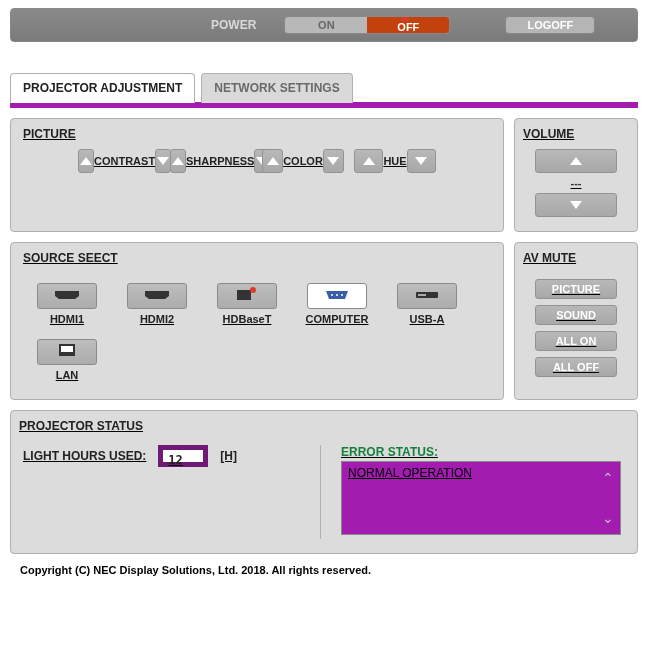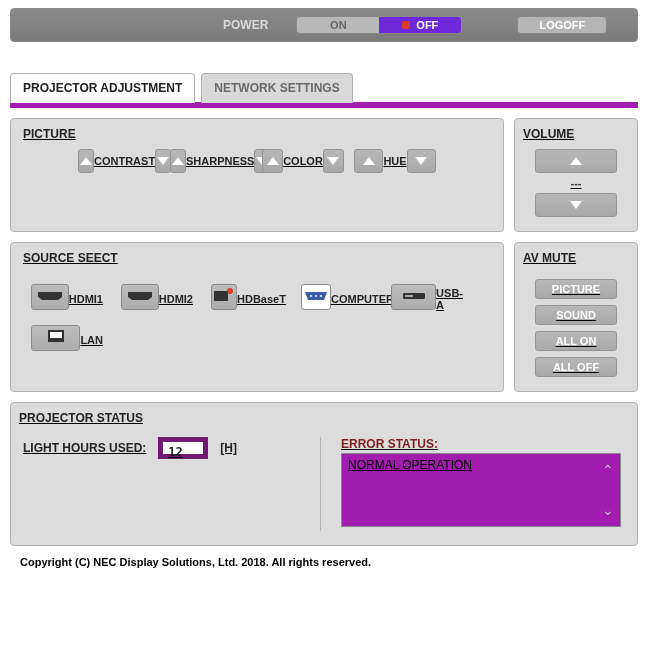--- a/index.html
+++ b/index.html
@@ -8,42 +8,41 @@
     margin: 8px 10px 0 10px;
     height: 34px;
     background: linear-gradient(#8a8a8a, #7a7a7a);
     border: 1px solid #888;
     border-radius: 4px;
     display: flex;
     align-items: center;
     color: #d9d9d9;
     font-size: 12px;
     font-weight: bold;
-    padding-left: 12px;
   }
   .topbar .power-label { margin-left: 200px; }
   .segctl {
     margin-left: 28px;
     display: flex;
     background: #b8b8b8;
     border-radius: 4px;
     border: 1px solid #888;
     overflow: hidden;
     height: 18px;
   }
   .seg {
     width: 82px;
     display: flex;
     align-items: center;
     justify-content: center;
     font-size: 11px;
     font-weight: bold;
     color: #666;
   }
-  .seg.off { background: #6d28d9; color: #fff; }
+  .seg.off { background: #c2410c; color: #fff; flex-direction: column; }
   .seg .dot { width: 8px; height: 8px; border-radius: 2px; margin-right: 6px; }
   .seg .dot.red { background: #d83b2a; }
   .logoff {
     margin-left: 55px;
     background: #b5b5b5;
     border: 1px solid #888;
     border-radius: 4px;
     height: 18px;
     width: 90px;
     display: flex;
@@ -93,21 +92,21 @@
     border: 1px solid #939393;
     border-radius: 3px;
     display: flex; align-items: center; justify-content: center;
     color: #fff;
   }
   .arrow-btn svg { width: 14px; height: 10px; }
   .pic-label { font-size: 11px; font-weight: bold; color: #222; margin: 4px 0; }
   .vol-wrap { display: flex; flex-direction: column; align-items: center; gap: 4px; }
   .vol-val { font-size: 11px; font-weight: bold; color: #333; }
   .sources { display: flex; flex-wrap: wrap; gap: 14px 18px; padding: 10px 8px 4px 8px; }
-  .src { display: flex; flex-direction: row; align-items: center; width: 72px; }
+  .src { display: flex; flex-direction: column; align-items: center; width: 72px; }
   .src-btn {
     width: 60px; height: 26px;
     background: linear-gradient(#bdbdbd, #acacac);
     border: 1px solid #8a8a8a;
     border-radius: 3px;
     display: flex; align-items: center; justify-content: center;
   }
   .src-btn.active { background: #ffffff; }
   .src-label { font-size: 11px; font-weight: bold; color: #222; margin-top: 4px; }
   .mute-btns { display: flex; flex-direction: column; gap: 6px; align-items: center; padding-top: 6px; }
@@ -118,21 +117,21 @@
     border-radius: 3px;
     color: #fff; font-size: 11px; font-weight: bold;
     display: flex; align-items: center; justify-content: center;
   }
   .status-panel { grid-column: 1 / -1; padding-left: 8px; }
   .status-body { display: flex; gap: 20px; padding: 4px 4px 0 4px; align-items: flex-start; }
   .status-left { flex: 1; display: flex; align-items: center; gap: 12px; font-size: 12px; font-weight: bold; color: #222; }
   .hours-box { width: 50px; height: 22px; background: #fff; border: 5px solid #701a75; font-size: 12px; padding: 3px 5px; font-family: monospace; }
   .status-divider { width: 1px; background: #b0b0b0; height: 94px; }
   .status-right { flex: 1; }
-  .err-title { font-size: 12px; font-weight: bold; color: #7f1d1d; margin-bottom: 2px; }
+  .err-title { font-size: 12px; font-weight: bold; color: #15803d; margin-bottom: 2px; }
   .err-box {
     width: 280px; height: 74px;
     background: #a21caf; border: 1px solid #888;
     font-family: monospace; font-size: 12px; padding: 4px 6px;
     position: relative;
   }
   .scroll-arrows { position: absolute; right: 4px; top: 0; bottom: 0; width: 14px; display: flex; flex-direction: column; justify-content: space-between; padding: 8px 0; color: #bdbdbd; font-size: 14px;}
   .footer { margin: 10px 20px; font-size: 11px; font-weight: bold; color: #000; }
   .panel.picture { padding-bottom: 14px; }
   .panel.volume, .panel.avmute { padding: 8px 8px 14px 8px; }

